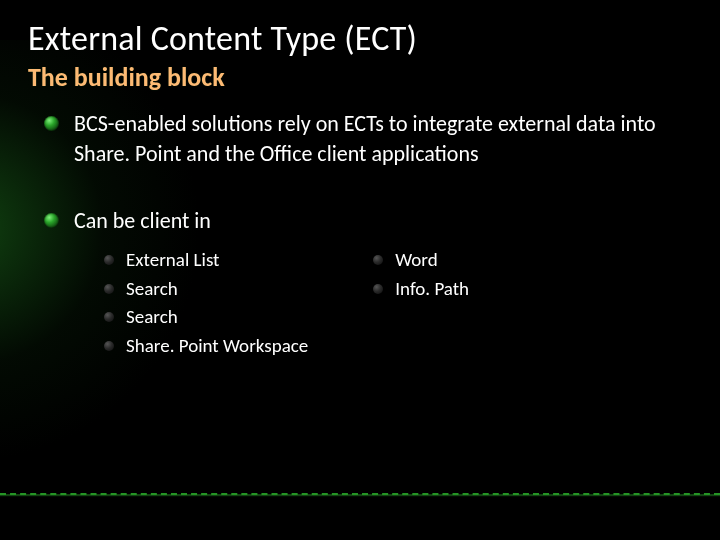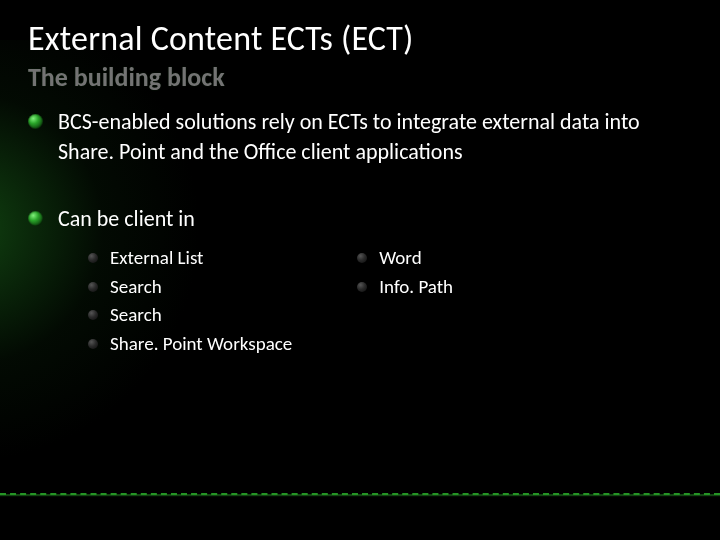--- a/index.html
+++ b/index.html
@@ -34,28 +34,28 @@
   .title {
     font-size: 34px;
     font-weight: 400;
     color: #fff;
     margin: 0 0 2px 0;
     letter-spacing: 0.2px;
   }
   .subtitle {
     font-size: 26px;
     font-weight: 700;
-    color: #737373;
+    color: #fdba74;
     text-shadow: 0 0 2px rgba(40,160,40,0.15);
     margin: 0 0 14px 0;
   }
   .main-list {
     list-style: none;
     padding: 0;
-    margin: 0;
+    margin: 16px;
   }
   .main-list > li {
     position: relative;
     padding-left: 30px;
     margin-bottom: 38px;
     font-size: 22px;
     font-weight: 400;
     color: #fff;
     line-height: 1.35;
   }
@@ -113,21 +113,21 @@
     height: 3px;
     background: linear-gradient(to bottom, rgba(42,165,42,0.55), rgba(0,0,0,0));
   }
 </style>
 </head>
 <body>
 
 <div class="glow"></div>
 
 <div class="slide">
-  <h1 class="title">External Content ECTs (ECT)</h1>
+  <h1 class="title">External Content Type (ECT)</h1>
   <h2 class="subtitle">The building block</h2>
 
   <ul class="main-list">
     <li>
       <span class="main-bullet"></span>
       <span>BCS-enabled solutions rely on ECTs to integrate external data into Share. Point and the Office client applications</span>
     </li>
     <li>
       <span class="main-bullet"></span>
       <span>Can be client in</span>

